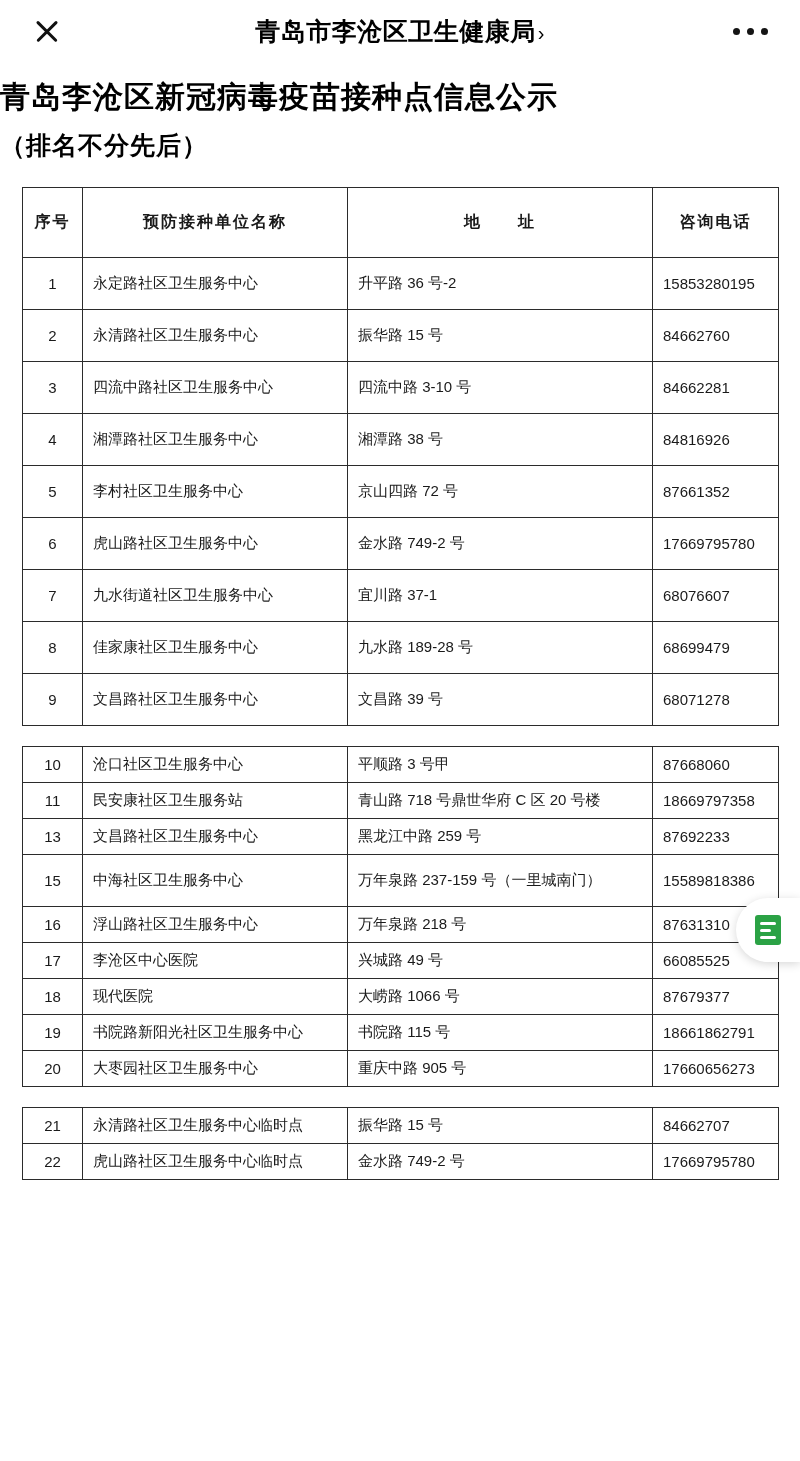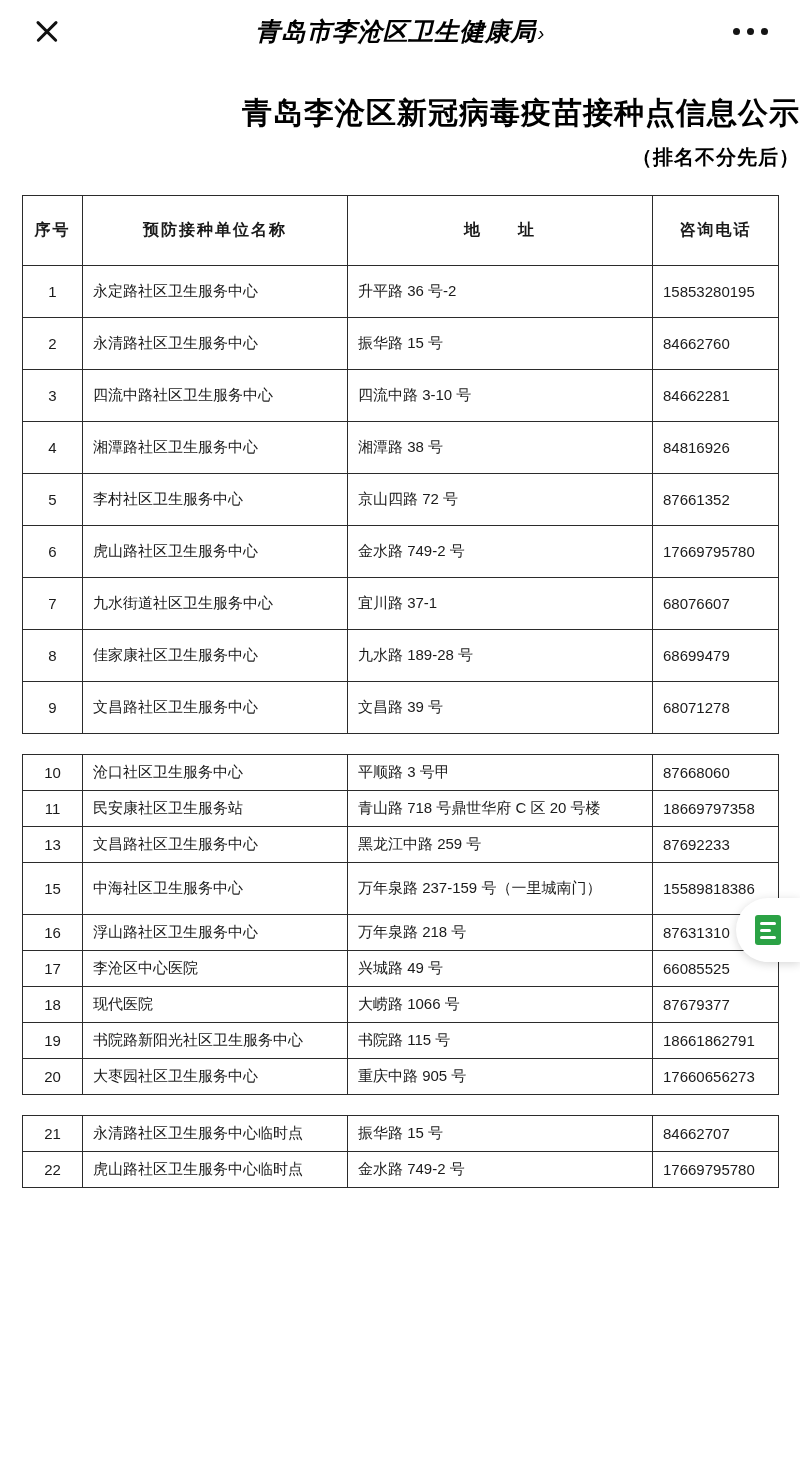--- a/index.html
+++ b/index.html
@@ -17,21 +17,20 @@
     overflow: hidden;
   }
 
   
   .topbar {
     height: 62px;
     display: flex;
     align-items: center;
     padding: 0 30px;
     position: relative;
-    font-style: italic;
   }
   .close-btn {
     width: 34px;
     height: 34px;
     position: relative;
     flex: 0 0 auto;
     cursor: pointer;
   }
   .close-btn:before, .close-btn:after {
     content: "";
@@ -73,31 +72,31 @@
   .more-btn i {
     display: block;
     width: 7px;
     height: 7px;
     border-radius: 50%;
     background: #141414;
   }
 
   
   .headings {
-    text-align: right;
-    margin-top: 28px;
+    text-align: left;
+    margin-top: 12px;
   }
   .title-main {
     font-size: 30px;
     font-weight: bold;
     letter-spacing: 1px;
     line-height: 1.5;
   }
   .title-sub {
-    font-size: 20px;
+    font-size: 25px;
     font-weight: bold;
     letter-spacing: 1px;
     line-height: 1.6;
     margin-top: 6px;
   }
 
   
   .table-wrap {
     padding: 0 22px;
     margin-top: 22px;

